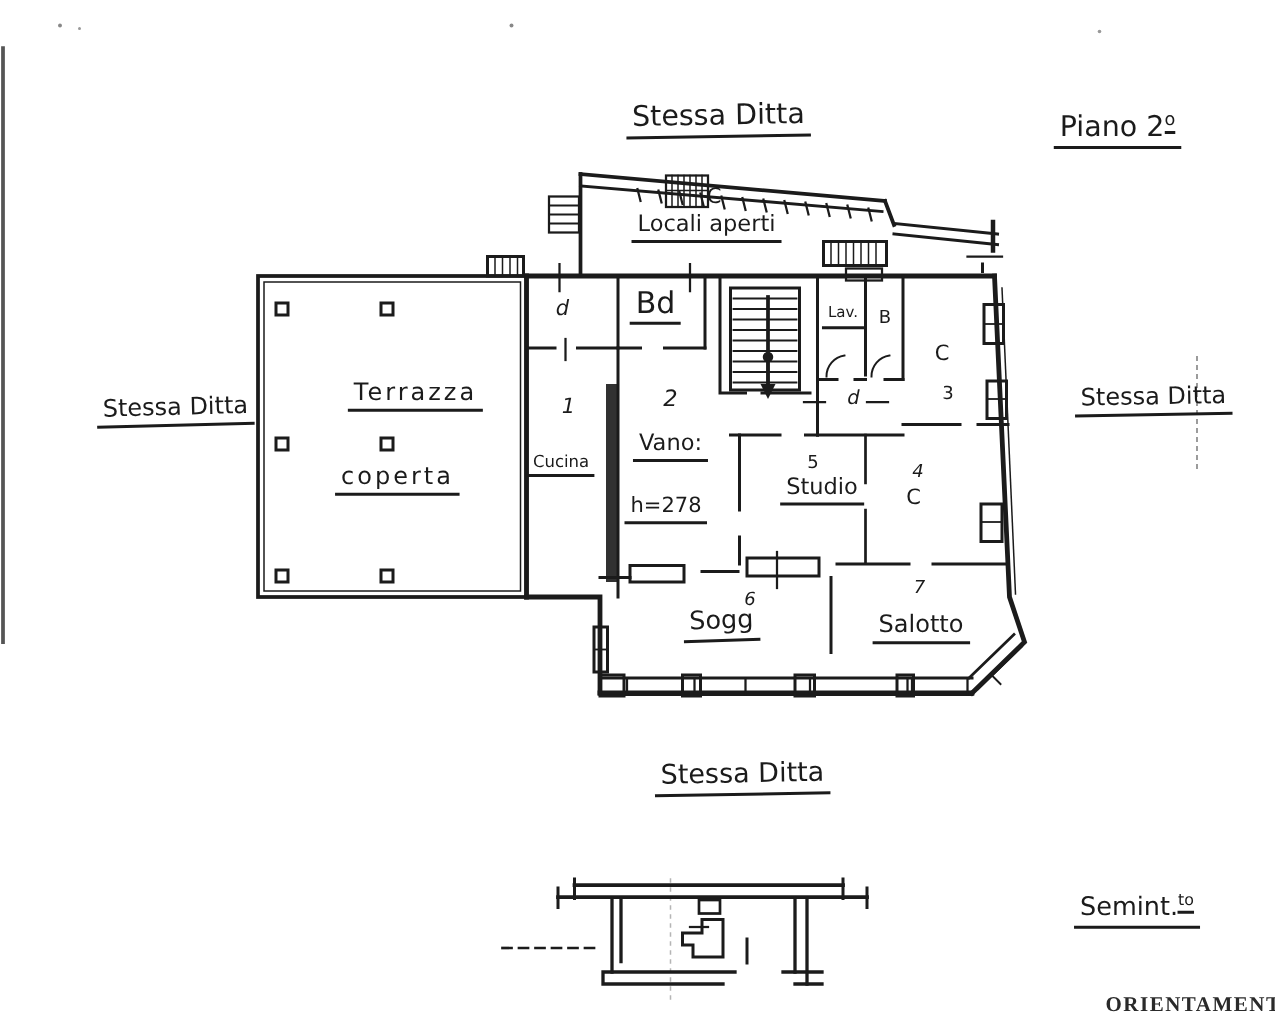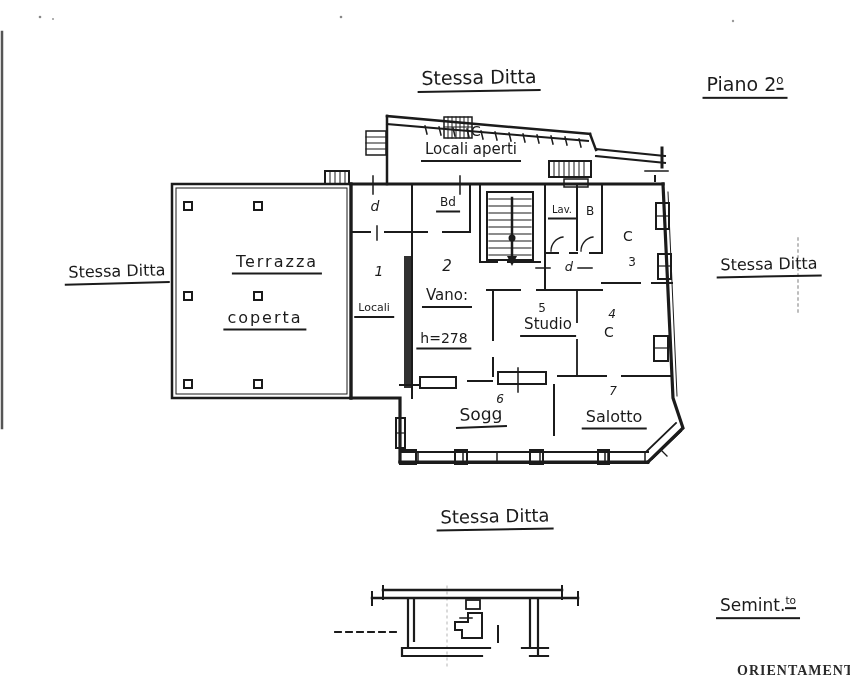--- a/index.html
+++ b/index.html
@@ -184,24 +184,24 @@
   <div class="lbl" style="left:476px;top:131px;font-size:14px;">C</div>
   <div class="lbl ul" style="left:471px;top:152px;font-size:15px;">Locali aperti</div>
 
   <div class="lbl ul" style="left:117px;top:274px;font-size:16px;transform:translate(-50%,-50%) rotate(-1.5deg);">Stessa Ditta</div>
   <div class="lbl ul" style="left:769px;top:267px;font-size:16px;transform:translate(-50%,-50%) rotate(-1deg);">Stessa Ditta</div>
 
   <div class="lbl ul" style="left:277px;top:264px;font-size:16px;letter-spacing:2px;">Terrazza</div>
   <div class="lbl ul" style="left:265px;top:320px;font-size:16px;letter-spacing:2px;">coperta</div>
 
   <div class="lbl" style="left:375px;top:206px;font-size:14px;font-style:italic;">d</div>
-  <div class="lbl ul" style="left:448px;top:204px;font-size:12px;">Bd</div>
+  <div class="lbl ul" style="left:437px;top:204px;font-size:20px;">Bd</div>
 
   <div class="lbl" style="left:379px;top:271px;font-size:14px;font-style:italic;">1</div>
-  <div class="lbl ul" style="left:374px;top:310px;font-size:11px;">Locali</div>
+  <div class="lbl ul" style="left:374px;top:310px;font-size:11px;">Cucina</div>
 
   <div class="lbl" style="left:447px;top:266px;font-size:15px;font-style:italic;">2</div>
   <div class="lbl ul" style="left:447px;top:298px;font-size:15px;">Vano:</div>
   <div class="lbl ul" style="left:444px;top:340px;font-size:14px;">h=278</div>
 
   <div class="lbl ul" style="left:562px;top:212px;font-size:10px;">Lav.</div>
   <div class="lbl" style="left:590px;top:211px;font-size:12px;">B</div>
 
   <div class="lbl" style="left:628px;top:236px;font-size:14px;">C</div>
   <div class="lbl" style="left:632px;top:262px;font-size:12px;">3</div>

